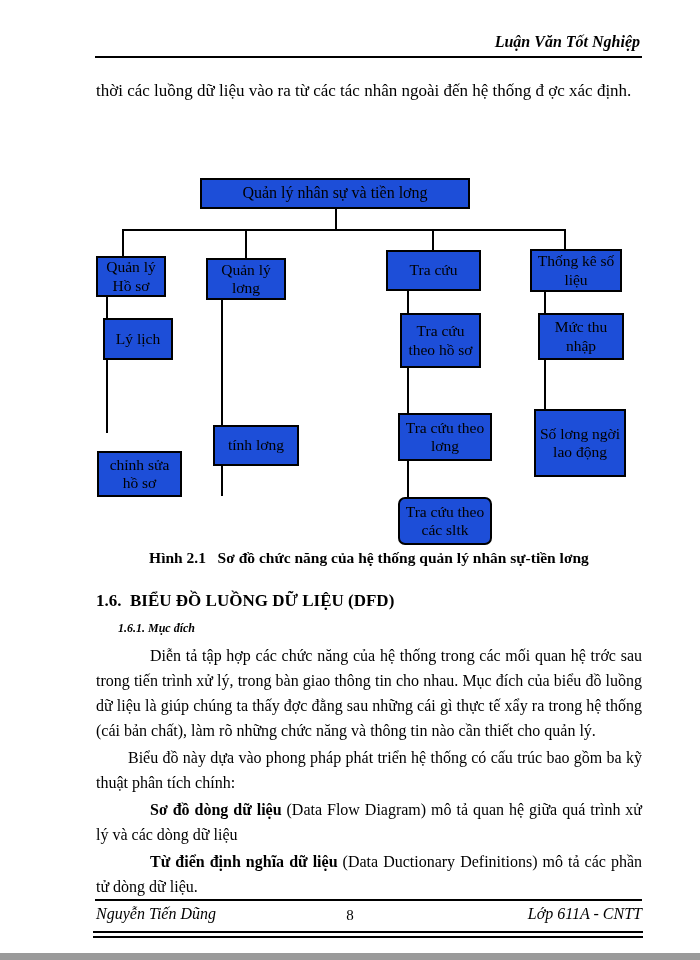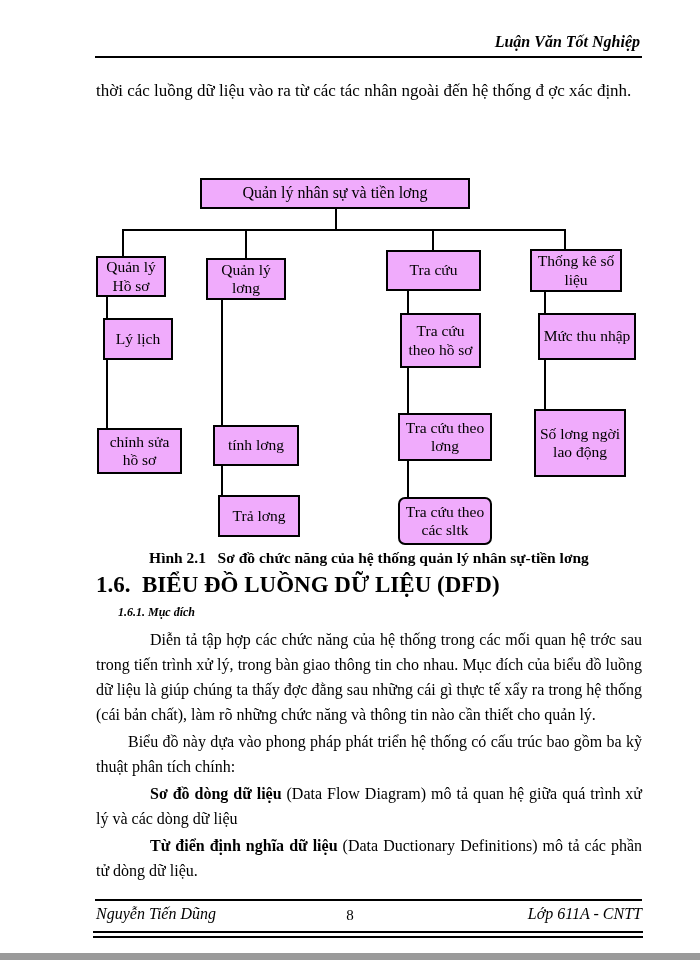--- a/index.html
+++ b/index.html
@@ -5,42 +5,42 @@
   * { margin:0; padding:0; box-sizing:border-box; }
   html,body { background:#8f8f8f; }
   .page {
     position:relative; width:700px; height:960px; margin:0 auto;
     background:#ffffff; color:#000;
     font-family:"Liberation Serif", serif;
     overflow:hidden;
   }
   .hline, .vline { position:absolute; background:#000; }
   .box {
-    position:absolute; border:2px solid #000; background:#f0abfc;
+    position:absolute; border:2px solid #000; background:#1d4ed8;
     display:flex; align-items:center; justify-content:center;
     text-align:center; font-size:15.5px; line-height:1.18; padding:2px 3px;
   }
   .header-title {
     position:absolute; top:33px; right:60px;
     font-weight:bold; font-style:italic; font-size:16px;
   }
   .intro {
     position:absolute; top:76px; left:96px; width:546px;
     font-size:17px; line-height:29px; text-align:justify;
   }
   .content {
     position:absolute; top:545px; left:96px; width:546px;
     font-size:16px; line-height:25px;
   }
   .caption {
     text-align:center; font-weight:bold; font-size:15.5px;
     white-space:pre-wrap; margin-bottom:2px;
   }
   .sec-heading {
-    font-weight:bold; font-size:23px; white-space:pre-wrap; margin-top:2px;
+    font-weight:bold; font-size:17px; white-space:pre-wrap; margin-top:18px;
   }
   .sub-heading {
     font-weight:bold; font-style:italic; font-size:12px;
     padding-left:22px; margin-top:3px;
   }
   .para { text-align:justify; margin-top:2px; }
   .indent-lg { text-indent:54px; }
   .indent-sm { text-indent:32px; }
   .footer-author {
     position:absolute; top:905px; left:96px;
@@ -78,30 +78,29 @@
   <div class="vline" style="left:544px; top:291px; width:2px; height:120px;"></div>
 
   <div class="box" style="left:200px; top:178px; width:270px; height:31px; font-size:16px;">Quản lý nhân sự và tiền lơng</div>
 
   <div class="box" style="left:96px;  top:256px; width:70px;  height:41px;">Quản lý Hồ sơ</div>
   <div class="box" style="left:206px; top:258px; width:80px;  height:42px;">Quản lý lơng</div>
   <div class="box" style="left:386px; top:250px; width:95px;  height:41px;">Tra cứu</div>
   <div class="box" style="left:530px; top:249px; width:92px;  height:43px;">Thống kê số liệu</div>
 
   <div class="box" style="left:103px; top:318px; width:70px; height:42px;">Lý lịch</div>
-  <div class="box" style="left:97px;  top:428px; width:85px; height:46px;">chỉnh sửa hồ sơ</div>
+  <div class="box" style="left:97px;  top:451px; width:85px; height:46px;">chỉnh sửa hồ sơ</div>
 
   <div class="box" style="left:213px; top:425px; width:86px; height:41px;">tính lơng</div>
-  <div class="box" style="left:218px; top:495px; width:82px; height:42px;">Trả lơng</div>
 
   <div class="box" style="left:400px; top:313px; width:81px; height:55px;">Tra cứu theo hồ sơ</div>
   <div class="box" style="left:398px; top:413px; width:94px; height:48px;">Tra cứu theo lơng</div>
   <div class="box" style="left:398px; top:497px; width:94px; height:48px;border-radius:7px;">Tra cứu theo các sltk</div>
 
-  <div class="box" style="left:538px; top:313px; width:98px; height:47px;">Mức thu nhập</div>
+  <div class="box" style="left:538px; top:313px; width:86px; height:47px;">Mức thu nhập</div>
   <div class="box" style="left:534px; top:409px; width:92px; height:68px;">Số lơng ngời  lao động</div>
 
   <div class="content">
     <div class="caption">Hình 2.1   Sơ đồ chức năng của hệ thống quản lý nhân sự-tiền lơng</div>
     <div class="sec-heading">1.6.  BIỂU ĐỒ LUỒNG DỮ LIỆU (DFD)</div>
     <div class="sub-heading">1.6.1. Mục đích</div>
     <p class="para indent-lg">Diễn tả tập hợp các chức năng của hệ thống trong các mối quan hệ trớc sau trong tiến trình xử lý, trong bàn giao thông tin cho nhau. Mục đích của biểu đồ luồng dữ liệu là giúp chúng ta thấy đợc  đằng sau những cái gì thực tế xẩy ra trong hệ thống (cái bản chất), làm rõ những chức năng và thông tin nào  cần thiết cho quản lý.</p>
     <p class="para indent-sm">Biểu đồ này dựa vào phong  pháp phát triển hệ thống có cấu trúc bao gồm ba kỹ thuật phân tích chính:</p>
     <p class="para indent-lg">
       <b>Sơ đồ dòng dữ liệu</b><span> (Data Flow Diagram) mô tả quan hệ giữa quá trình xử lý và các dòng dữ liệu</span>

